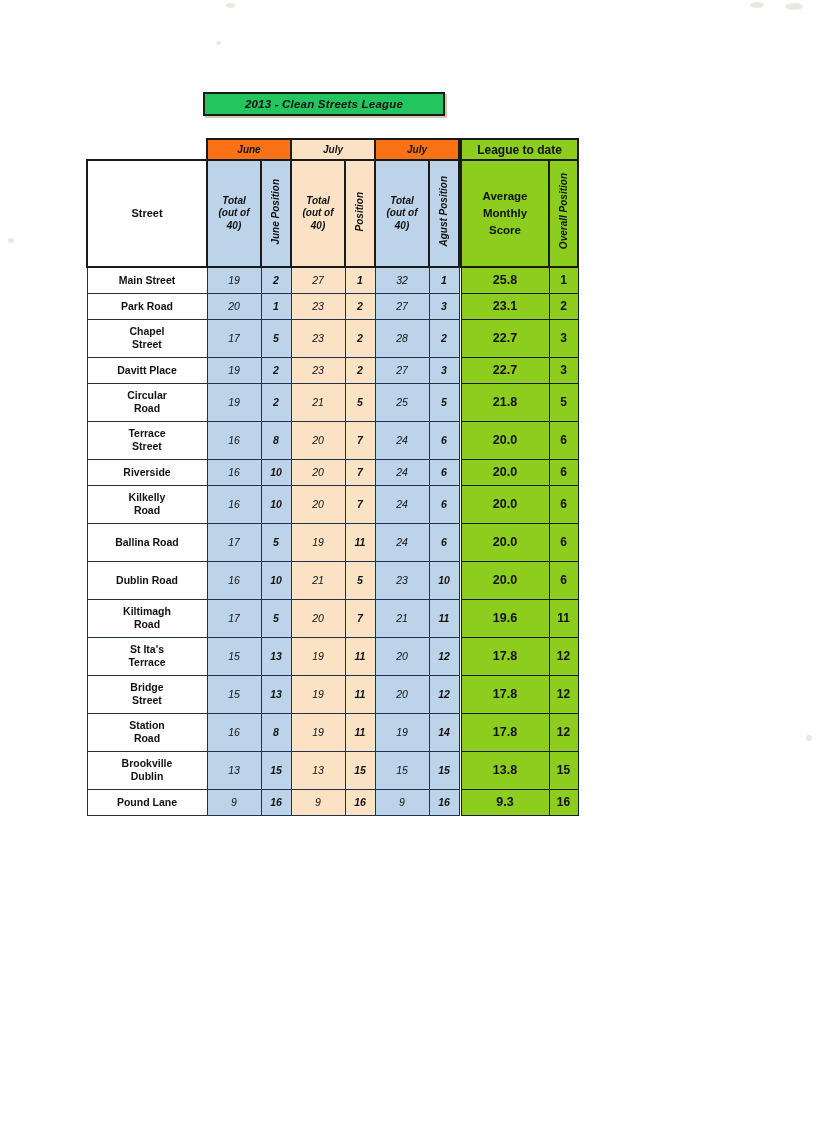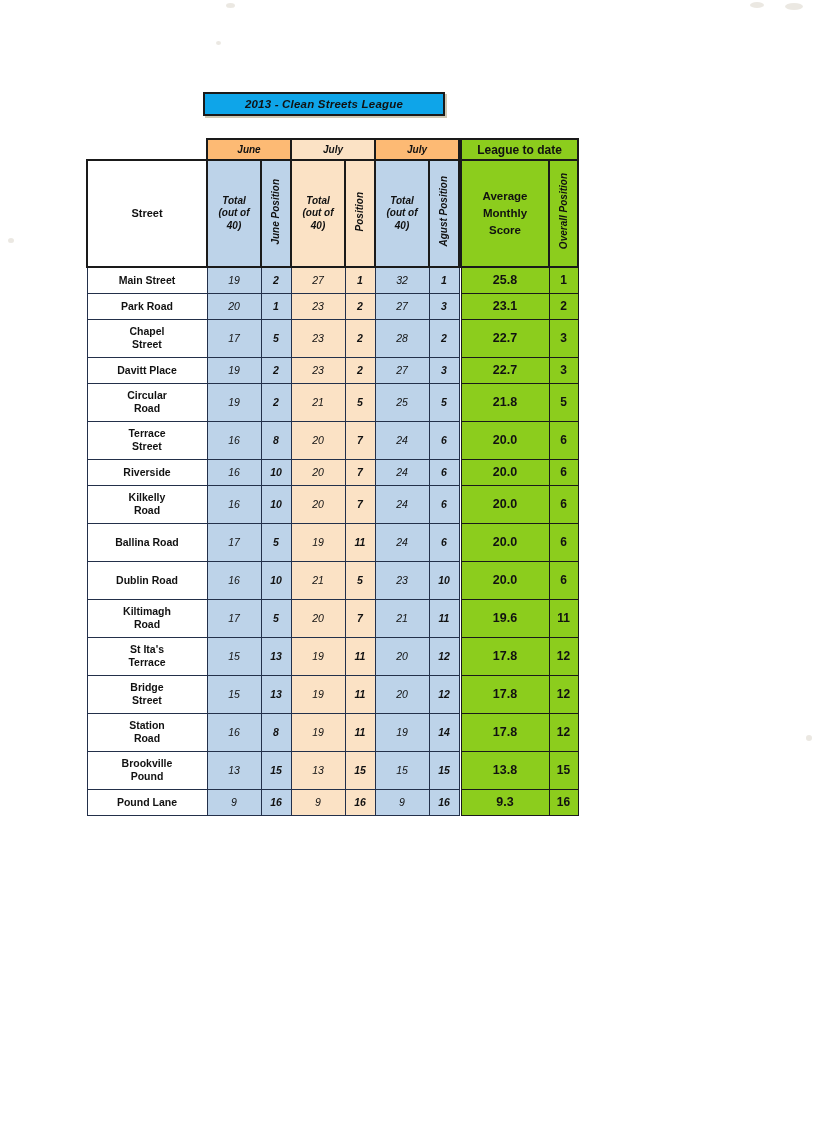--- a/index.html
+++ b/index.html
@@ -27,21 +27,21 @@
   }
 
   
   #title-box {
     position: absolute;
     left: 203px;
     top: 92px;
     width: 242px;
     height: 24px;
     border: 2px solid #1a1a1a;
-    background: #0ea5e9;
+    background: #22c55e;
     box-sizing: border-box;
     display: flex;
     align-items: center;
     justify-content: center;
     box-shadow: 2px 2px 0 rgba(120,100,40,.35);
   }
   #title-box .title-text {
     font-size: 11.5px;
     font-weight: bold;
     font-style: italic;
@@ -71,21 +71,21 @@
   .col-pos     { width: 30px;  }
 
   
   .month-band {
     height: 21px;
     font-size: 10px;
     font-weight: bold;
     font-style: italic;
     border: 2px solid #1a1a1a !important;
   }
-  .band-blue   { background: #fdba74; font-style: italic; }
+  .band-blue   { background: #f97316; font-style: italic; }
   .band-orange { background: #fbe2c5; }
   .band-spacer {
     border: none !important;
     background: transparent;
   }
 
   
   .hdr {
     height: 107px;
     font-size: 10px;
@@ -364,21 +364,21 @@
       <tr class="r-tall">
         <td class="street-cell"><span>Station</span><br><span>Road</span></td>
         <td class="cell-blue val val-total">16</td>
         <td class="cell-blue val val-pos">8</td>
         <td class="cell-orange val val-total">19</td>
         <td class="cell-orange val val-pos">11</td>
         <td class="cell-blue val val-total">19</td>
         <td class="cell-blue val val-pos">14</td>
       </tr>
       <tr class="r-tall">
-        <td class="street-cell"><span>Brookville</span><br><span>Pound</span></td>
+        <td class="street-cell"><span>Brookville</span><br><span>Dublin</span></td>
         <td class="cell-blue val val-total">13</td>
         <td class="cell-blue val val-pos">15</td>
         <td class="cell-orange val val-total">13</td>
         <td class="cell-orange val val-pos">15</td>
         <td class="cell-blue val val-total">15</td>
         <td class="cell-blue val val-pos">15</td>
       </tr>
       <tr class="r-short">
         <td class="street-cell"><span>Pound Lane</span></td>
         <td class="cell-blue val val-total">9</td>

